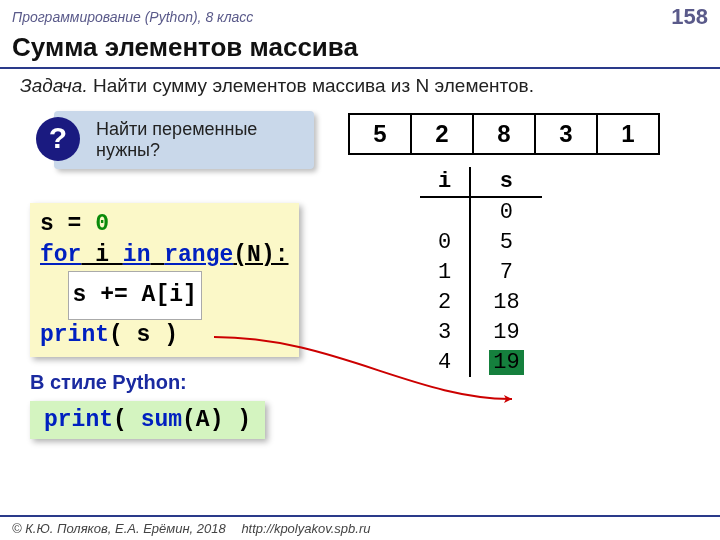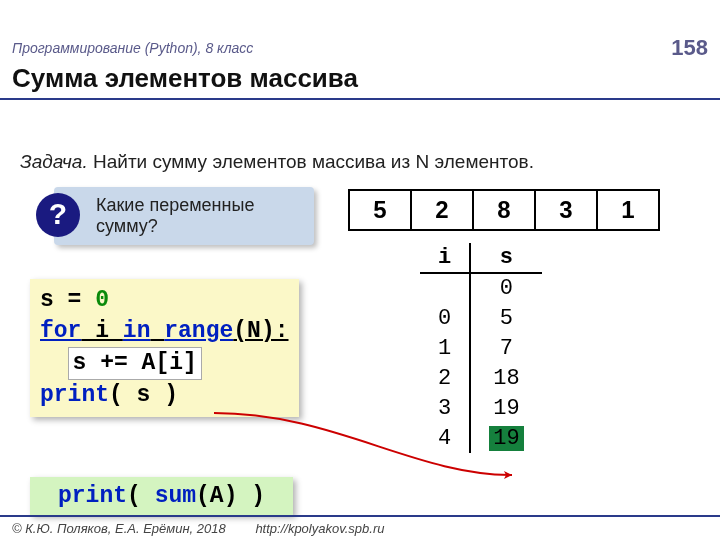--- a/index.html
+++ b/index.html
@@ -1,40 +1,40 @@
 <!DOCTYPE html>
 <html><head>
 <meta charset="utf-8">
 <style>
   * { margin: 0; padding: 0; box-sizing: border-box; }
   body { width: 720px; height: 540px; font-family: Arial, sans-serif; background: #fff; position: relative; overflow: hidden; }
-  .header { display: flex; justify-content: space-between; align-items: center; padding: 4px 12px 2px; color: #5a5a8a; font-size: 14px; font-style: italic; margin-top: 31px; }
+  .header { display: flex; justify-content: space-between; align-items: center; padding: 4px 12px 2px; color: #5a5a8a; font-size: 14px; font-style: italic; }
   .page-num { font-size: 22px; font-weight: bold; font-style: normal; }
   .title { padding: 0 12px 4px; font-size: 26px; font-weight: bold; border-bottom: 2px solid #2a3a8a; color: #111; }
-  .task { padding: 6px 28px 6px 20px; font-size: 19px; color: #222; margin-top: 45px; }
+  .task { padding: 6px 28px 6px 20px; font-size: 19px; color: #222; }
   .task em { font-style: italic; }
   .content { position: relative; height: 390px; }
   .callout { position: absolute; left: 54px; top: 8px; background: #c9d8ea; border-radius: 4px; padding: 8px 16px 8px 42px; font-size: 18px; color: #222; width: 260px; box-shadow: 3px 3px 5px rgba(0,0,0,0.25); }
   .qmark { position: absolute; left: -18px; top: 6px; width: 44px; height: 44px; background: #1a1a80; border-radius: 50%; color: #fff; font-size: 30px; font-weight: bold; text-align: center; line-height: 42px; }
   .array-table { position: absolute; left: 348px; top: 10px; border-collapse: collapse; }
   .array-table td { border: 2px solid #000; width: 62px; height: 40px; text-align: center; font-size: 24px; font-weight: bold; }
   .codebox { position: absolute; left: 30px; top: 100px; background: #fbf8c8; padding: 6px 10px; font-family: "Courier New", monospace; font-size: 23px; font-weight: bold; box-shadow: 3px 3px 6px rgba(0,0,0,0.3); line-height: 1.35; white-space: pre; }
-  .hl-white { background: #fff; border: 1px solid #aaa; display: inline-block; padding: 0 4px; }
+  .hl-white { background: #fff; border: 1px solid #aaa; display: inline-block; padding: 8px 4px; }
   .kw-blue { color: #0020c0; }
   .kw-green { color: #0a8a0a; }
   .kw-ul { text-decoration: underline; }
   .pystyle { position: absolute; left: 30px; top: 268px; font-size: 20px; font-weight: bold; color: #1a2aa0; }
-  .codebox2 { position: absolute; left: 30px; top: 298px; background: #d4f4c0; padding: 6px 28px; font-family: "Courier New", monospace; font-size: 23px; font-weight: bold; box-shadow: 3px 3px 6px rgba(0,0,0,0.3); white-space: pre; }
+  .codebox2 { position: absolute; left: 30px; top: 298px; background: #d4f4c0; padding: 6px 14px; font-family: "Courier New", monospace; font-size: 23px; font-weight: bold; box-shadow: 3px 3px 6px rgba(0,0,0,0.3); white-space: pre; }
   .trace-table { position: absolute; left: 420px; top: 64px; font-family: "Courier New", monospace; font-size: 22px; border-collapse: collapse; }
   .trace-table th { font-weight: bold; padding: 2px 18px; border-bottom: 2px solid #000; }
   .trace-table th:first-child, .trace-table td:first-child { border-right: 2px solid #000; }
   .trace-table td { text-align: center; padding: 1px 18px; height: 30px; }
   .hl-result { background: #15803d; padding: 0 4px; }
   .footer { position: absolute; bottom: 0; left: 0; right: 0; border-top: 2px solid #2a3a8a; padding: 4px 12px; font-size: 13px; font-style: italic; color: #444; }
-  .footer a { color: #444; text-decoration: none; margin-left: 26px; }
+  .footer a { color: #444; text-decoration: none; margin-left: 12px; }
   svg.arrow { position: absolute; left: 214px; top: 228px; width: 310px; height: 82px; pointer-events: none; }
 </style>
 </head>
 <body>
 
 <div class="header">
   <span>Программирование (Python), 8 класс</span>
   <span class="page-num">158</span>
 </div>
 
@@ -42,40 +42,41 @@
 
 <div class="task">
   <em>Задача.</em>
   <span>Найти сумму элементов массива из N элементов.</span>
 </div>
 
 <div class="content">
 
   <div class="callout">
     <div class="qmark">?</div>
-    <span>Какие переменные сумму?</span>
+    <span>Найти переменные нужны?</span>
   </div>
 
   <table class="array-table">
     <tbody>
         <tr>
       <td>5</td>
       <td>2</td>
       <td>8</td>
       <td>3</td>
       <td>1</td>
     </tr>
   </tbody>
     </table>
 
   <div class="codebox"><span>s = </span><span class="kw-green">0</span>
 <span class="kw-blue kw-ul">for</span><span class="kw-ul"> i </span><span class="kw-blue kw-ul">in</span><span class="kw-ul"> </span><span class="kw-blue kw-ul">range</span><span class="kw-ul">(N):</span>
 <span>  </span><span class="hl-white">s += A[i]</span>
 <span class="kw-blue">print</span><span>( s )</span></div>
 
+  <div class="pystyle">В стиле Python:</div>
 
   <div class="codebox2"><span class="kw-blue">print</span><span>( </span><span class="kw-blue">sum</span><span>(A) )</span></div>
 
   <table class="trace-table">
     <tbody>
         <tr>
       <th>i</th>
       <th>s</th>
     </tr>
     <tr>

